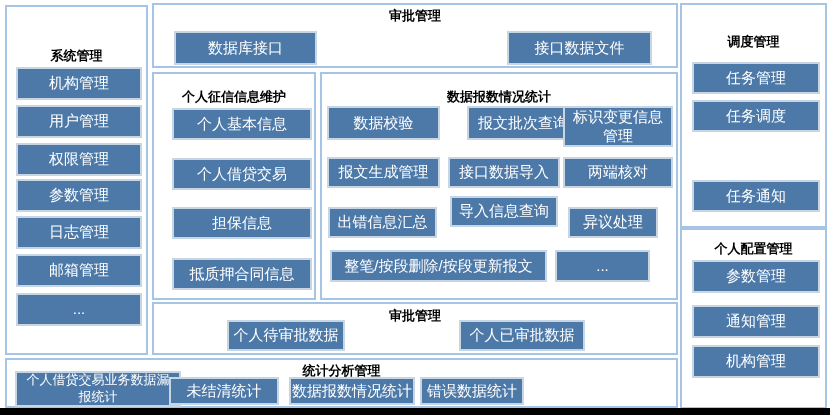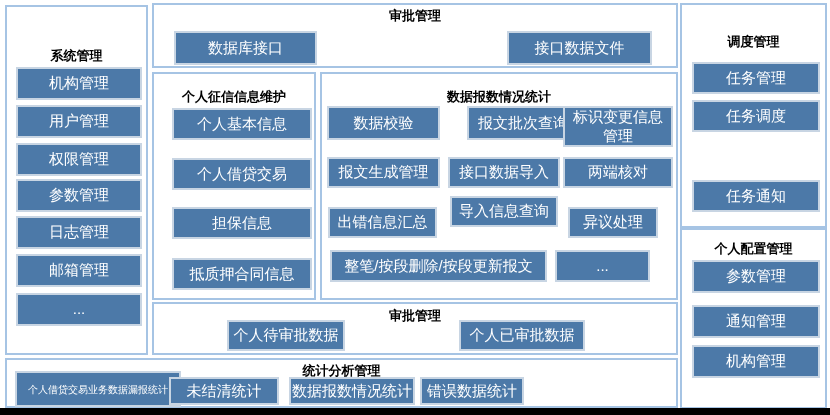--- a/index.html
+++ b/index.html
@@ -85,21 +85,21 @@
   .r4c1 { left:8px;   top:176px; width:217px; height:32px; }
   .r4c2 { left:233px; top:176px; width:95px;  height:32px; }
 
   
   #p-appr .panel-title { top:3px; }
   .a-b0 { left:73px;  top:16px; width:118px; height:31px; }
   .a-b1 { left:305px; top:16px; width:126px; height:31px; }
 
   
   #p-stats .panel-title { top:2px; }
-  .st-b0 { left:8px;   top:11px; width:166px; height:36px; font-size:10px; line-height:1.3; padding:0 5px; }
+  .st-b0 { left:8px;   top:11px; width:166px; height:36px; font-size:13px; line-height:1.3; padding:0 5px; }
   .st-b1 { left:162px; top:17px; width:110px; height:28px; }
   .st-b2 { left:282px; top:17px; width:126px; height:28px; }
   .st-b3 { left:413px; top:17px; width:104px; height:28px; }
   .st-b4 { left:538px; top:17px; width:117px; height:28px; }
 
   
   #p-sched .panel-title { top:28px; }
   .sc-b { left:10px; width:128px; height:32px; }
   .sc-b0 { top:57px; } .sc-b1 { top:95px; } .sc-b2 { top:139px; } .sc-b3 { top:175px; }
 

